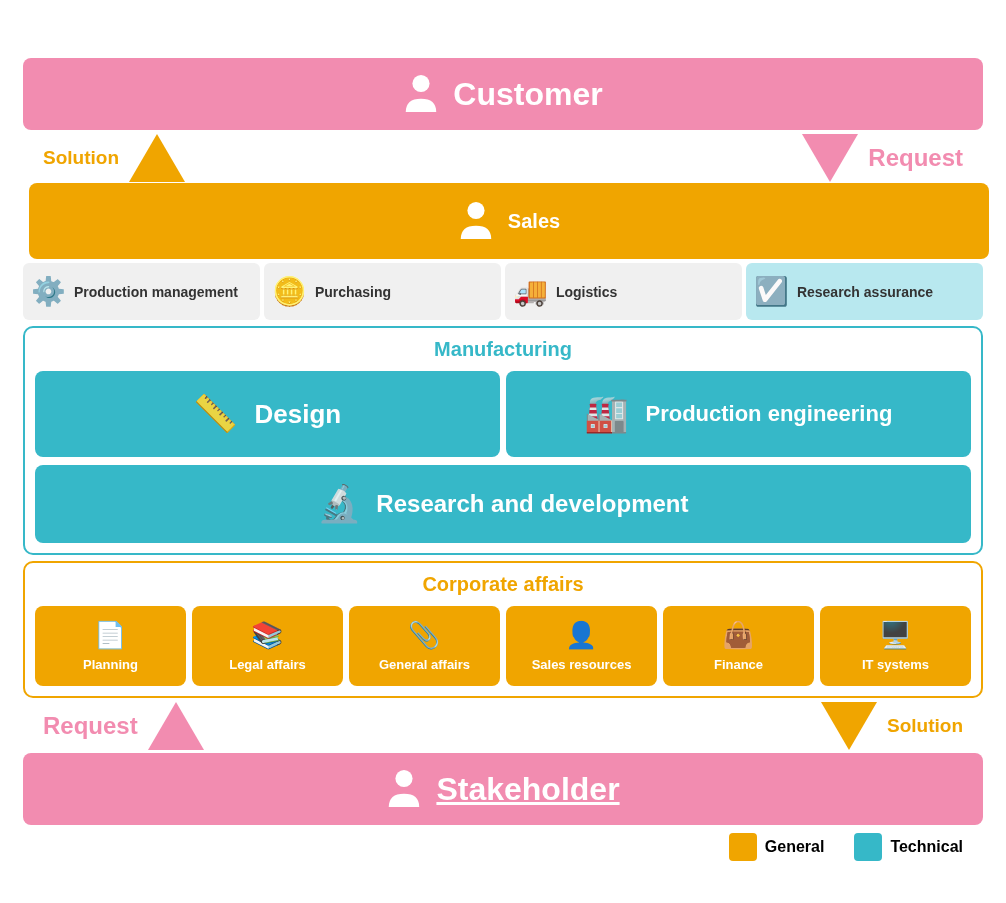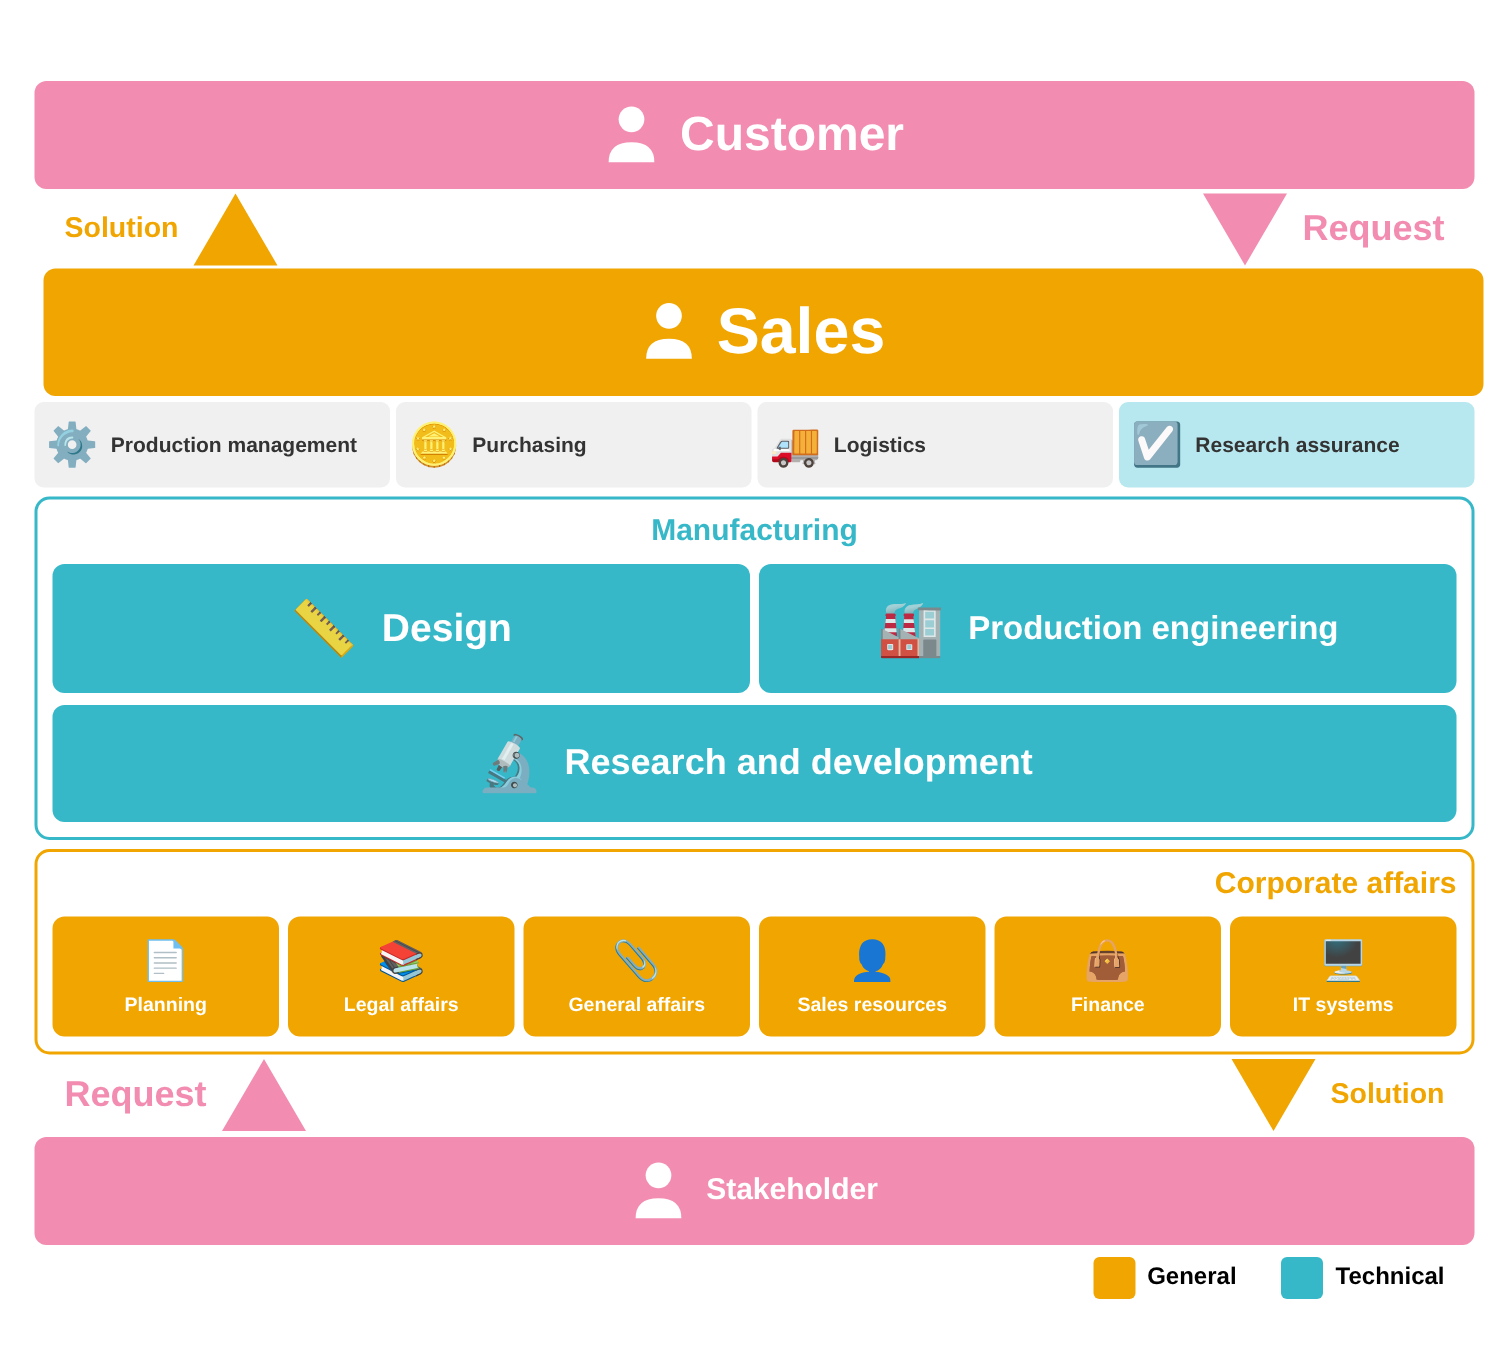--- a/index.html
+++ b/index.html
@@ -41,21 +41,21 @@
     .sales-bar {
       width: 100%;
       background: #f0a500;
       border-radius: 8px;
       padding: 18px 24px;
       display: flex;
       align-items: center;
       justify-content: center;
       gap: 14px;
       color: white;
-      font-size: 43px;
+      font-size: 20px;
       font-weight: bold;
       margin-top: -2px;
       margin-left: 12px;
     }
 
     
     .dept-row {
       width: 100%;
       display: flex;
       gap: 4px;
@@ -152,21 +152,21 @@
     
     .corporate-section {
       width: 100%;
       border: 2px solid #f0a500;
       border-radius: 10px;
       margin-top: 6px;
       padding: 10px;
       background: white;
     }
     .corporate-title {
-      text-align: right;
+      text-align: center;
       color: #f0a500;
       font-size: 20px;
       font-weight: bold;
       margin-bottom: 10px;
     }
     .corp-cards-row {
       display: flex;
       gap: 6px;
     }
     .corp-card {
@@ -193,22 +193,23 @@
     .stakeholder-bar {
       width: 100%;
       background: #f28cb0;
       border-radius: 8px;
       padding: 16px 24px;
       display: flex;
       align-items: center;
       justify-content: center;
       gap: 14px;
       color: white;
-      font-size: 20px;
-      font-weight: bold;
+      font-size: 32px;
+      font-weight: bold;
+      text-decoration: underline;
     }
 
     
     .legend-row {
       width: 100%;
       display: flex;
       justify-content: flex-end;
       gap: 30px;
       padding: 8px 20px 0;
     }

